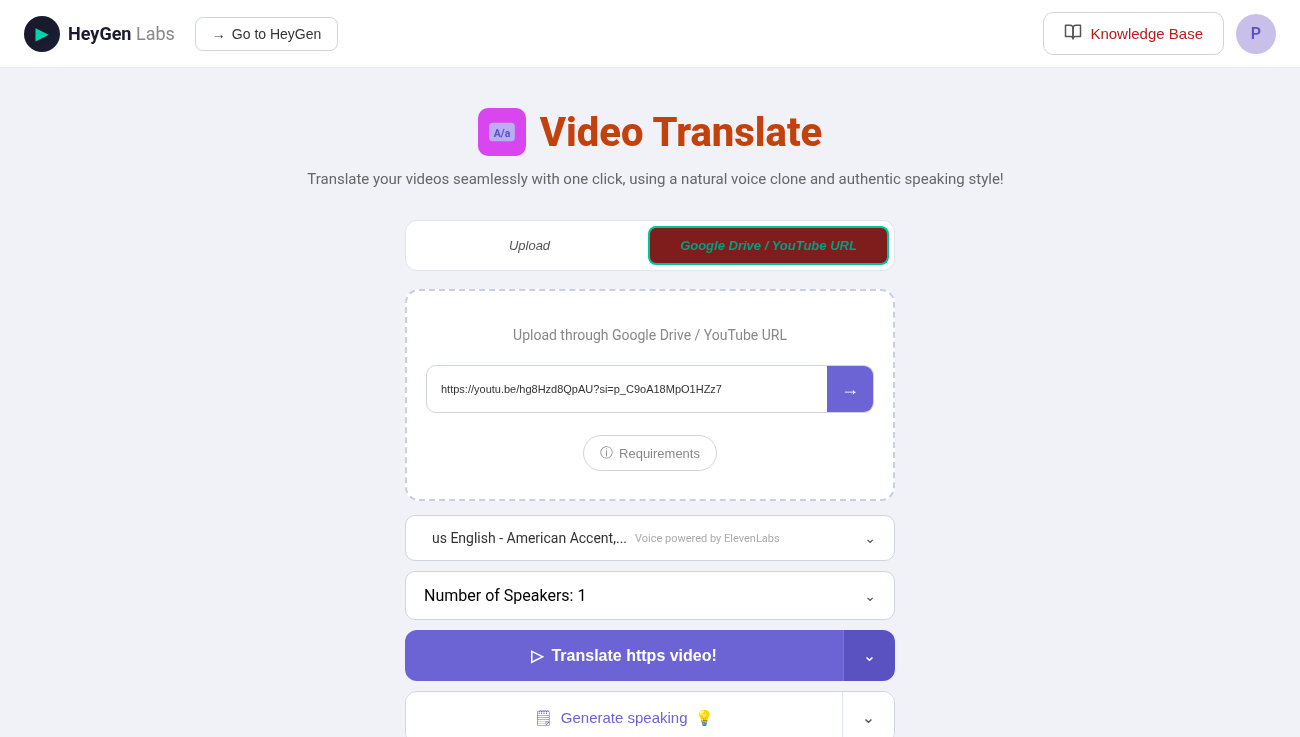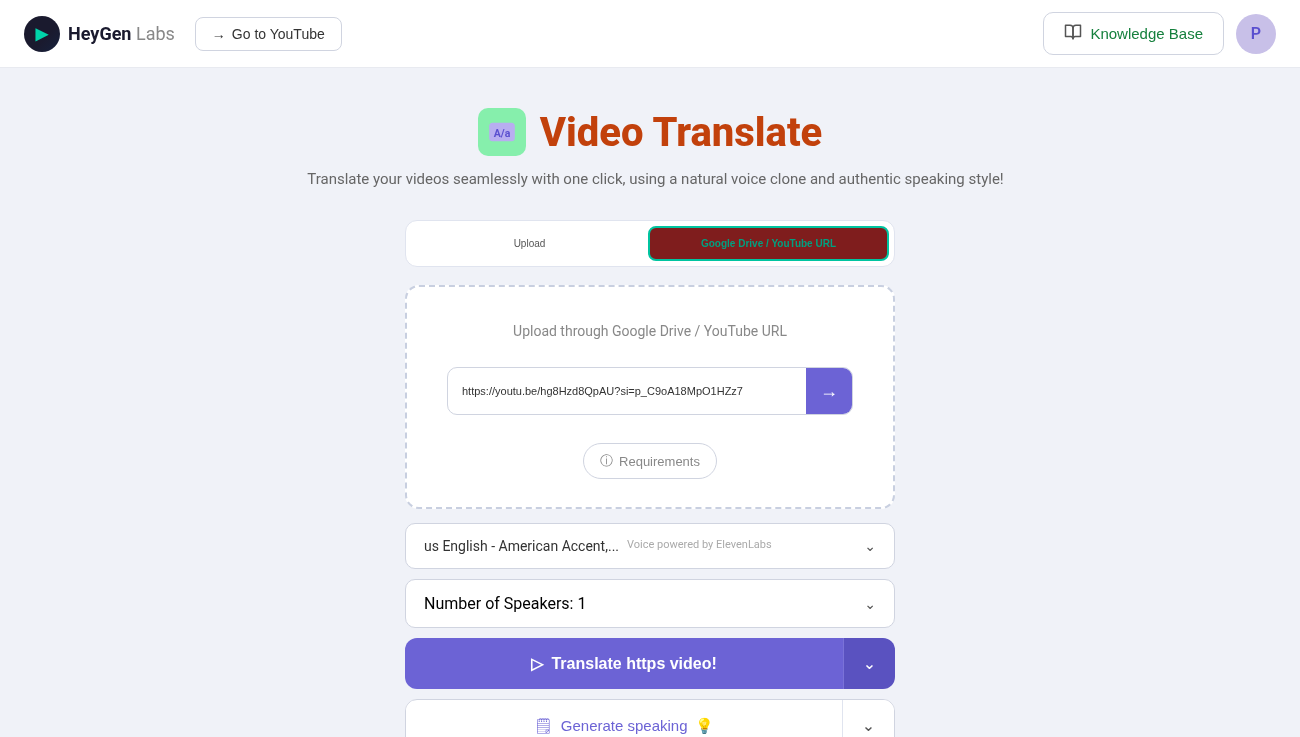--- a/index.html
+++ b/index.html
@@ -70,21 +70,21 @@
       gap: 12px;
     }
     .kb-btn, .bv-btn {
       display: flex;
       align-items: center;
       gap: 8px;
       padding: 10px 20px;
       border: 1.5px solid #d0d4e0;
       border-radius: 10px;
       background: #fff;
-      color: #15803d;
+      color: #b91c1c;
       font-size: 15px;
       font-weight: 500;
       cursor: pointer;
     }
     .avatar {
       width: 40px;
       height: 40px;
       border-radius: 50%;
       background: #c8c0e8;
       display: flex;
@@ -105,21 +105,21 @@
 
     .page-title-row {
       display: flex;
       align-items: center;
       gap: 14px;
       margin-bottom: 14px;
     }
     .title-icon {
       width: 48px;
       height: 48px;
-      background: #86efac;
+      background: #d946ef;
       border-radius: 10px;
       display: flex;
       align-items: center;
       justify-content: center;
       font-size: 22px;
     }
     .page-title {
       font-size: 40px;
       font-weight: 800;
       color: #c2410c;
@@ -139,48 +139,49 @@
       padding: 5px;
       display: flex;
       border: 1px solid #e0e4ef;
       margin-bottom: 18px;
     }
     .tab {
       flex: 1;
       padding: 10px 16px;
       text-align: center;
       border-radius: 8px;
-      font-size: 10px;
+      font-size: 13px;
       font-weight: 500;
       cursor: pointer;
       color: #555;
       background: transparent;
       border: none;
+      font-style: italic;
     }
     .tab.active {
       border: 2px solid #00c4a0;
       color: #00a080;
       font-weight: 600;
       background: #7f1d1d;
     }
     .tab.inactive {
       color: #555;
     }
 
     
     .upload-area {
       width: 490px;
       border: 2px dashed #c8cfe0;
       border-radius: 14px;
-      padding: 36px 40px 28px;
+      padding: 36px 19px 28px;
       background: #fff;
       display: flex;
       flex-direction: column;
       align-items: center;
-      gap: 28px;
+      gap: 22px;
       margin-bottom: 14px;
     }
     .upload-area-label {
       font-size: 14px;
       color: #888;
     }
     .url-input-row {
       display: flex;
       align-items: center;
       width: 100%;
@@ -232,23 +233,25 @@
       justify-content: space-between;
       padding: 14px 18px;
       border: 1.5px solid #d0d4e0;
       border-radius: 10px;
       background: #fff;
       margin-bottom: 10px;
       cursor: pointer;
     }
     .dropdown-left {
       display: flex;
+      align-items: center;
       gap: 8px;
       font-size: 14px;
       color: #333;
+      margin-left: 8px;
     }
     .voice-powered {
       font-size: 11px;
       color: #aaa;
     }
     .chevron {
       font-size: 14px;
       color: #555;
     }
 
@@ -338,21 +341,21 @@
   <div class="header-left">
     <div class="logo">
       <div class="logo-icon">▶</div>
       <span class="logo-text">
         <span>HeyGen</span>
         <span class="logo-labs">Labs</span>
       </span>
     </div>
     <button class="go-heygen-btn">
       <span>→</span>
-      <span>Go to YouTube</span>
+      <span>Go to HeyGen</span>
     </button>
   </div>
   <div class="header-right">
     <button class="kb-btn">
       <span>
         <svg width="18" height="18" viewBox="0 0 24 24" fill="none" stroke="#555" stroke-width="2" stroke-linecap="round" stroke-linejoin="round">
           <path d="M2 3h6a4 4 0 0 1 4 4v14a3 3 0 0 0-3-3H2z"></path>
           <path d="M22 3h-6a4 4 0 0 0-4 4v14a3 3 0 0 1 3-3h7z"></path>
         </svg>
       </span>

